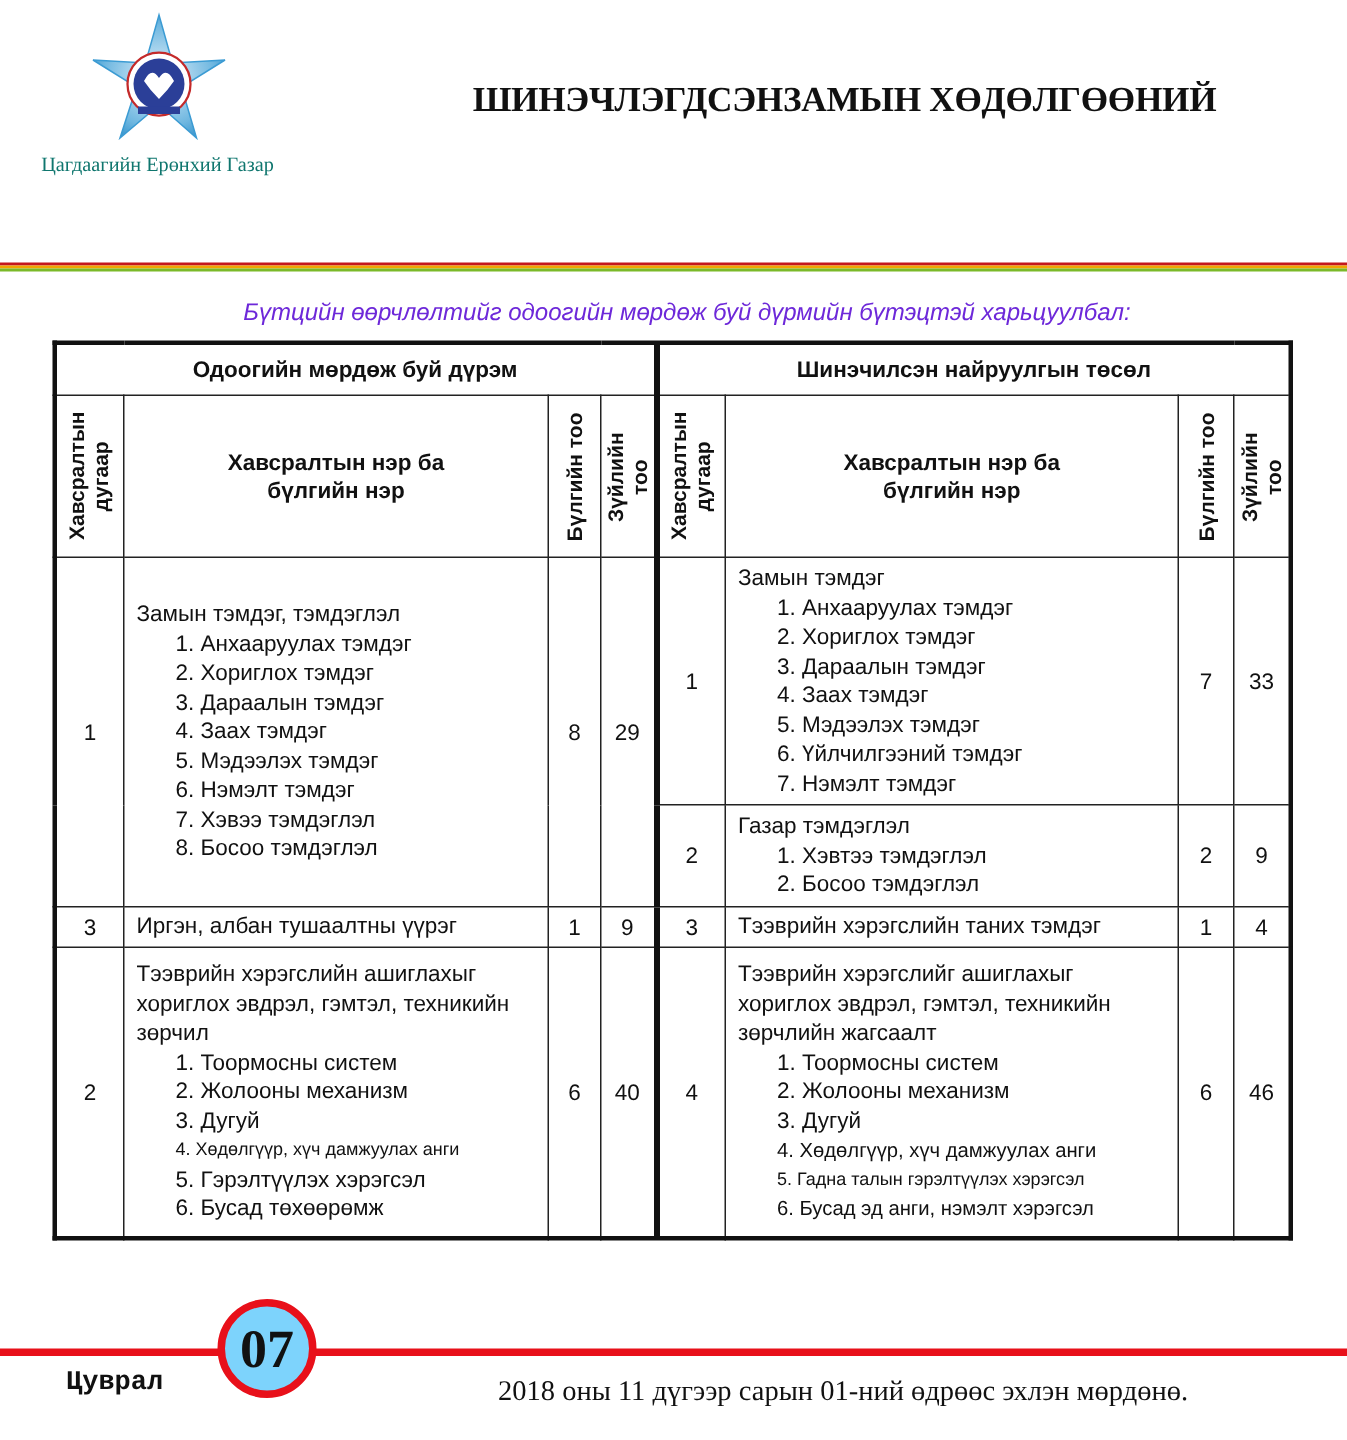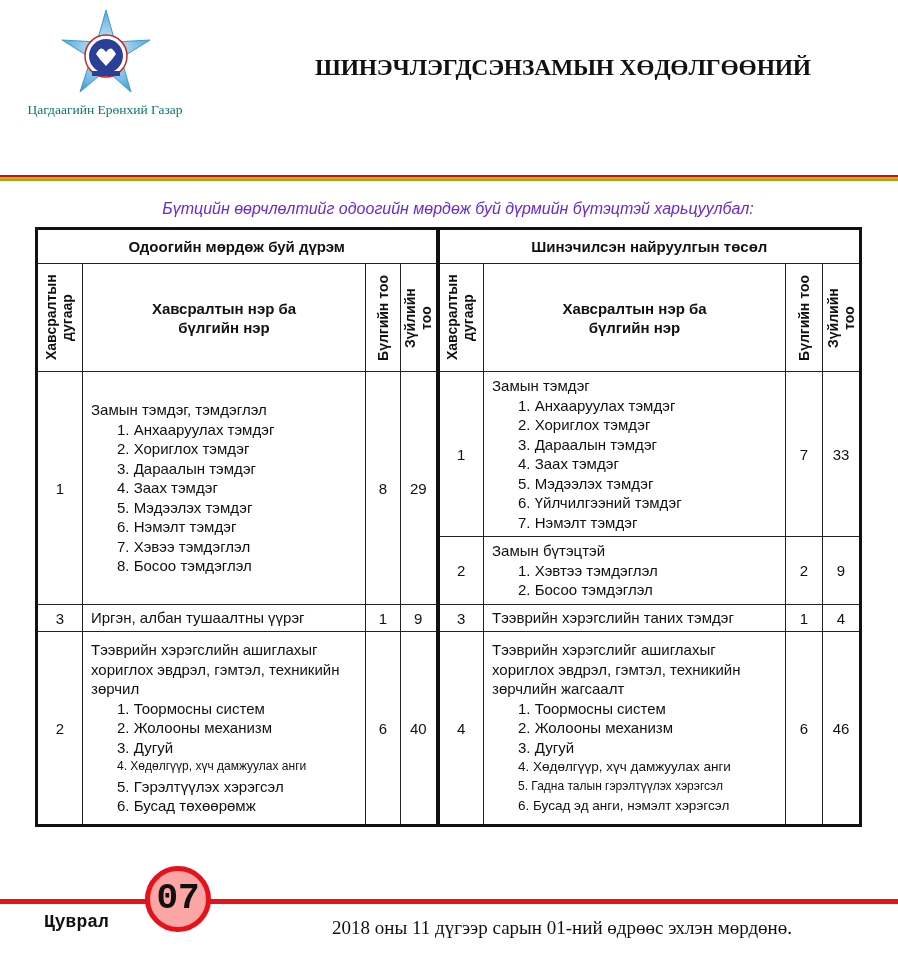--- a/index.html
+++ b/index.html
@@ -25,22 +25,22 @@
   .vert { writing-mode: vertical-rl; transform: rotate(180deg); font-weight: bold; font-size: 14px; line-height: 16px;
     margin: 0 auto; text-align: center; }
   .num { text-align: center; }
   .desc { padding: 0 8px !important; line-height: 19.5px; }
   .desc .lead { display: block; }
   .desc .item { display: block; padding-left: 26px; }
   .desc .small { font-size: 12px; }
 
   .footline { position: absolute; left: 0; top: 899px; width: 898px; height: 5px; background: #e8101a; }
   .badge { position: absolute; left: 145px; top: 866px; width: 66px; height: 66px; border-radius: 50%;
-    border: 5px solid #e8101a; background: #fca5a5; box-sizing: border-box; text-align: center;
-    font-family: Liberation Mono, monospace; font-weight: bold; font-size: 36px; line-height: 56px; }
+    border: 5px solid #e8101a; background: #7dd3fc; box-sizing: border-box; text-align: center;
+    font-family: Liberation Serif, serif; font-weight: bold; font-size: 36px; line-height: 56px; }
   .series { position: absolute; left: 44px; top: 912px; font-family: Liberation Mono, monospace; font-weight: bold; font-size: 18px; }
   .effective { position: absolute; left: 332px; top: 917px; font-family: Liberation Serif, serif; font-size: 19px; }
 </style>
 </head>
 <body>
 
 <div class="logo">
   <svg width="96" height="88" viewBox="0 0 96 88">
     <defs>
       <radialGradient id="sg" cx="50%" cy="50%" r="60%">
@@ -141,21 +141,21 @@
       <span class="item">5. Мэдээлэх тэмдэг</span>
       <span class="item">6. Үйлчилгээний тэмдэг</span>
       <span class="item">7. Нэмэлт тэмдэг</span>
     </td>
     <td class="num">7</td>
     <td class="num">33</td>
   </tr>
   <tr style="height:68px">
     <td class="num thickL">2</td>
     <td class="desc">
-      <span class="lead">Замын бүтэцтэй</span>
+      <span class="lead">Газар тэмдэглэл</span>
       <span class="item">1. Хэвтээ тэмдэглэл</span>
       <span class="item">2. Босоо тэмдэглэл</span>
     </td>
     <td class="num">2</td>
     <td class="num">9</td>
   </tr>
 
   <tr style="height:27px">
     <td class="num">3</td>
     <td class="desc">Иргэн, албан тушаалтны үүрэг</td>

